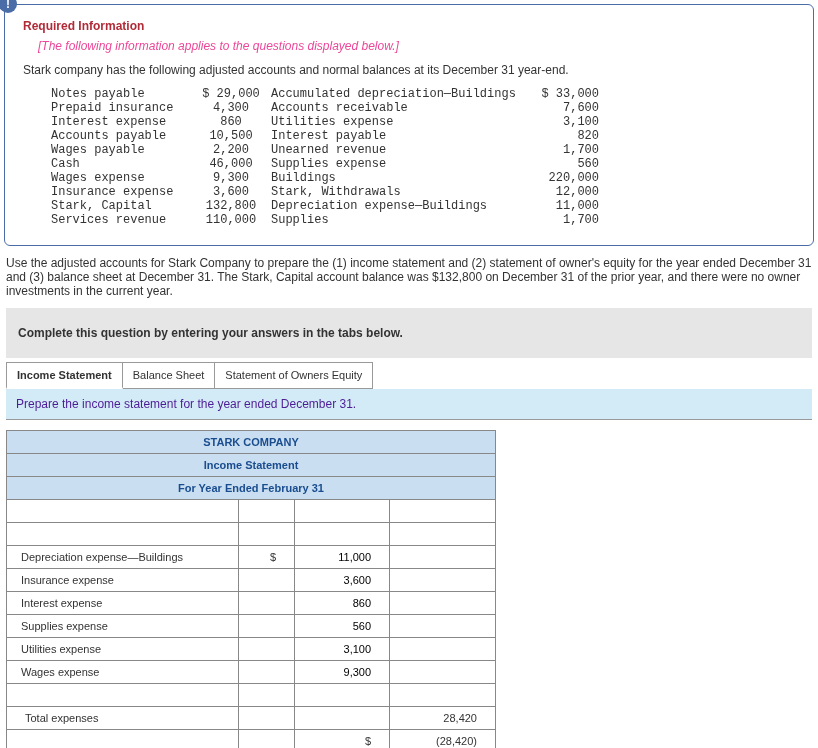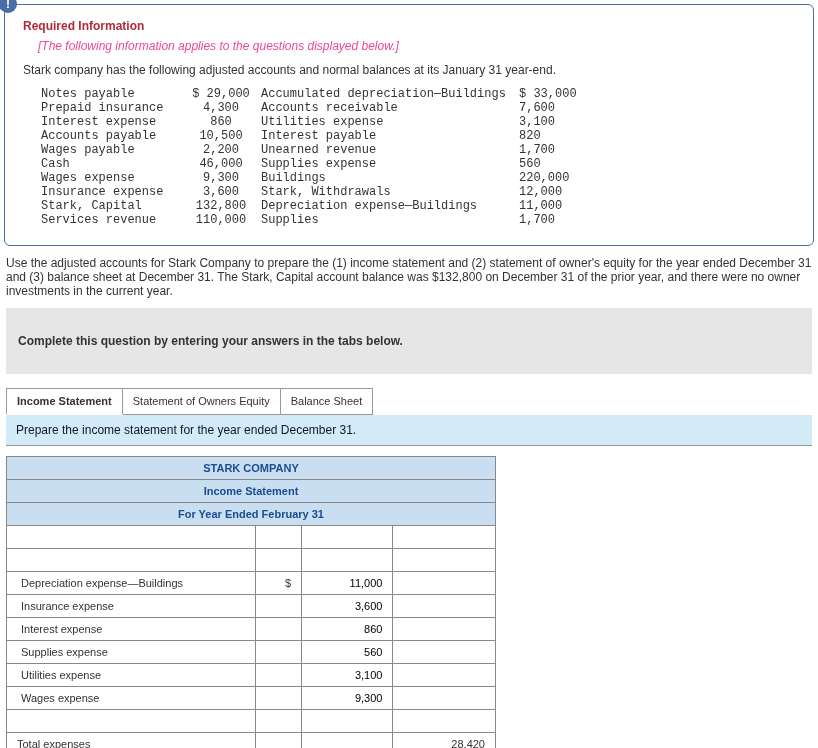--- a/index.html
+++ b/index.html
@@ -2,49 +2,49 @@
 <html><head>
 <meta charset="utf-8">
 <style>
   body{margin:0;font-family:Arial,Helvetica,sans-serif;font-size:12px;color:#333;background:#fff}
   .frame{width:818px;box-sizing:border-box}
   .card{border:1px solid #4a6da7;border-radius:6px;margin:4px;padding:14px 18px 18px}
   .badge{width:18px;height:18px;border-radius:50%;background:#4a6da7;color:#fff;display:flex;align-items:center;justify-content:center;font-weight:bold;font-size:12px;margin:-24px 0 6px -24px}
   .req-title{color:#b02a37;font-weight:bold;font-size:12px}
   .ital{color:#ec4899;font-style:italic;margin:6px 15px 10px}
   .plain{color:#333;margin-bottom:10px}
-  .mono-block{font-family:"Courier New",Courier,monospace;font-size:12px;display:flex;gap:8px;margin:0 18px}
+  .mono-block{font-family:"Courier New",Courier,monospace;font-size:12px;display:flex;gap:8px;margin:0 28px}
   .mcol{white-space:pre}
   .mcol.lbl{width:140px}
   .mcol.v1{width:64px;text-align:center}
   .mcol.lbl2{width:250px}
-  .mcol.v2{width:70px;text-align:left}
+  .mcol.v2{width:70px;text-align:right}
   .midtext{padding:6px 6px 10px;font-size:12px}
-  .instr-bar{background:#e6e6e6;padding:26px 12px;font-weight:bold;margin:0 6px 14px}
+  .instr-bar{background:#e6e6e6;padding:18px 12px;font-weight:bold;margin:0 6px 4px}
   .tabs{display:flex;margin:0 6px}
   .tab{border:1px solid #999;background:#fff;padding:6px 10px;font-size:11px;text-align:center;min-width:70px;cursor:pointer}
   .tab.active{border-bottom:2px solid #fff;font-weight:bold}
   .tab + .tab{border-left:none}
-  .prep{background:#d3ebf7;padding:8px 10px;color:#0f172a;border-bottom:1px solid #999;margin-top:-1px}
+  .prep{background:#d3ebf7;padding:8px 10px;color:#4c1d95;border-bottom:1px solid #999;margin-top:-1px}
   .sheet{margin:10px 6px;width:490px}
   .sheet table{border-collapse:collapse;width:100%}
-  .sheet th,.sheet td{border:1px solid #888;padding:2px 10px;height:18px;font-size:11px}
+  .sheet th,.sheet td{border:1px solid #888;padding:2px 18px;height:18px;font-size:11px}
   .hdr td{background:#c9def0;text-align:center;font-weight:bold;color:#1a4d8f}
   .num{text-align:right}
   input.cell{border:none;width:100%;font-size:11px;text-align:right;padding:0}
 </style>
 </head>
 <body>
 
 <div class="frame">
   <div class="card">
     <div class="badge">!</div>
     <div class="req-title">Required Information</div>
     <div class="ital">[The following information applies to the questions displayed below.]</div>
-    <div class="plain">Stark company has the following adjusted accounts and normal balances at its January 31 year-end.</div>
+    <div class="plain">Stark company has the following adjusted accounts and normal balances at its December 31 year-end.</div>
     <div class="mono-block">
       <div class="mcol lbl" id="c1l">Notes payable
 Prepaid insurance
 Interest expense
 Accounts payable
 Wages payable
 Cash
 Wages expense
 Insurance expense
 Stark, Capital
@@ -83,22 +83,22 @@
   </div>
 
   <div class="midtext">
     <span>Use the adjusted accounts for Stark Company to prepare the (1) income statement and (2) statement of owner's equity for the year ended December 31 and (3) balance sheet at December 31. The Stark, Capital account balance was $132,800 on December 31 of the prior year, and there were no owner investments in the current year.</span>
   </div>
 
   <div class="instr-bar">Complete this question by entering your answers in the tabs below.</div>
 
   <div class="tabs">
     <div class="tab active">Income Statement</div>
+    <div class="tab">Balance Sheet</div>
     <div class="tab">Statement of Owners Equity</div>
-    <div class="tab">Balance Sheet</div>
   </div>
 
   <div class="prep" style="margin:0 6px">Prepare the income statement for the year ended December 31.</div>
 
   <div class="sheet">
     <table>
       <tbody>
           <tr class="hdr">
             <td colspan="4">STARK COMPANY</td>
           </tr>

